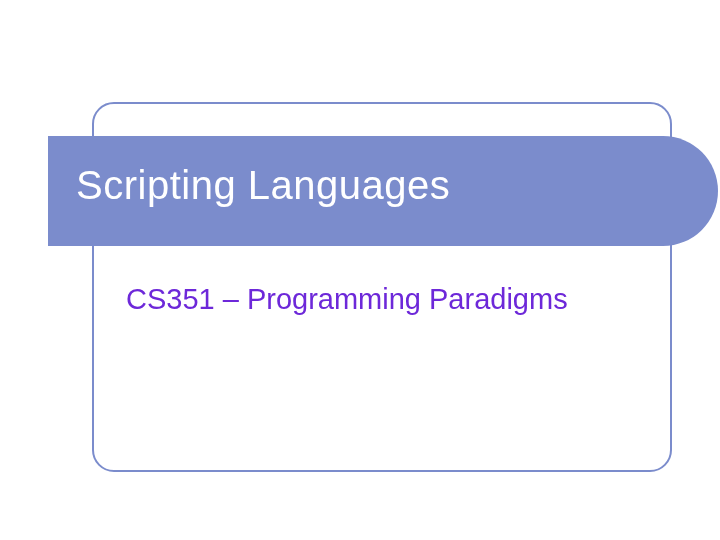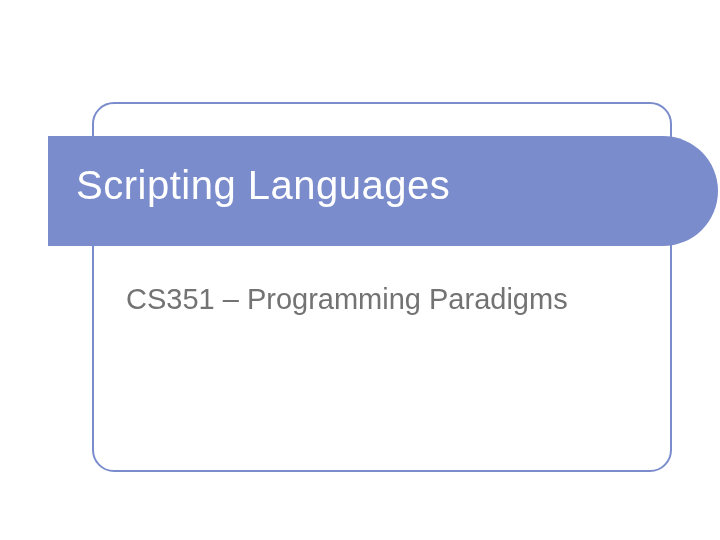--- a/index.html
+++ b/index.html
@@ -50,21 +50,21 @@
       width: 576px;
       height: 5px;
       background: #ffffff;
     }
     .subtitle-text {
       position: absolute;
       left: 78px;
       top: 235px;
       font-size: 29px;
       font-weight: 400;
-      color: #737373;
+      color: #6d28d9;
     }
   </style>
 </head>
 <body>
 
 <div class="outer-frame"></div>
 <div class="title-banner"></div>
 <div class="underline"></div>
 <div class="title-text">Scripting Languages</div>
 <div class="subtitle-text">CS351 – Programming Paradigms</div>

